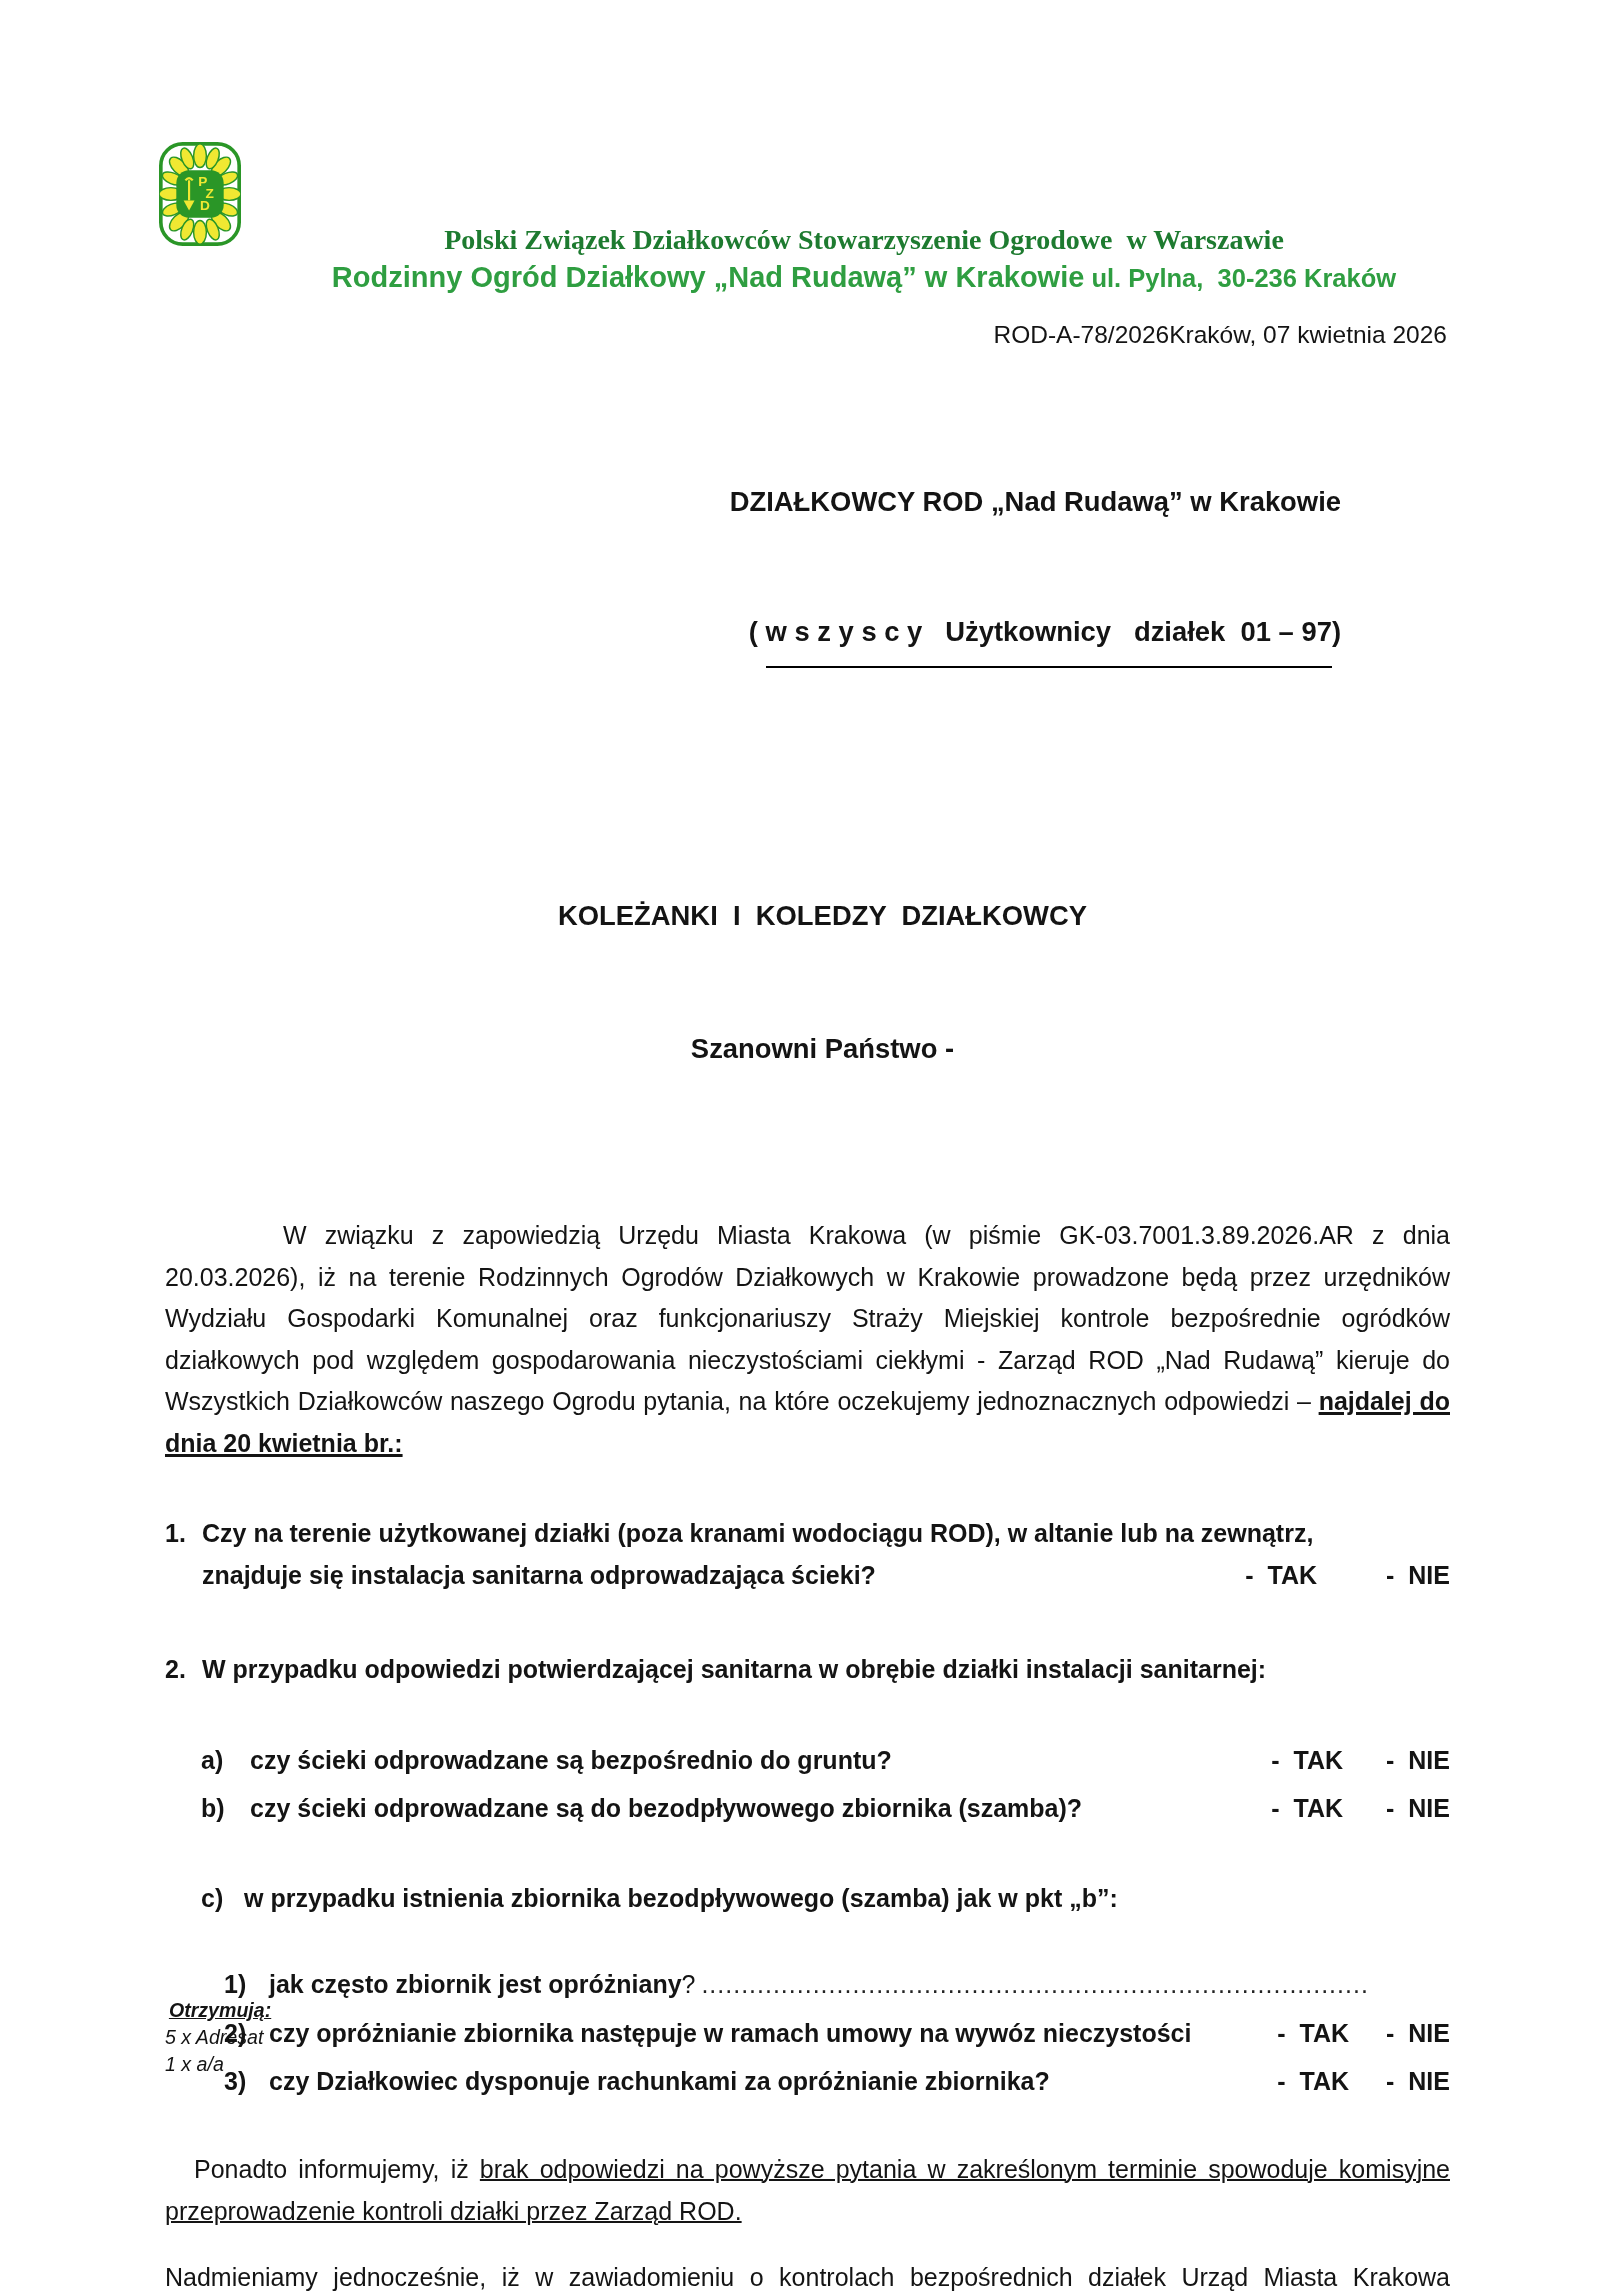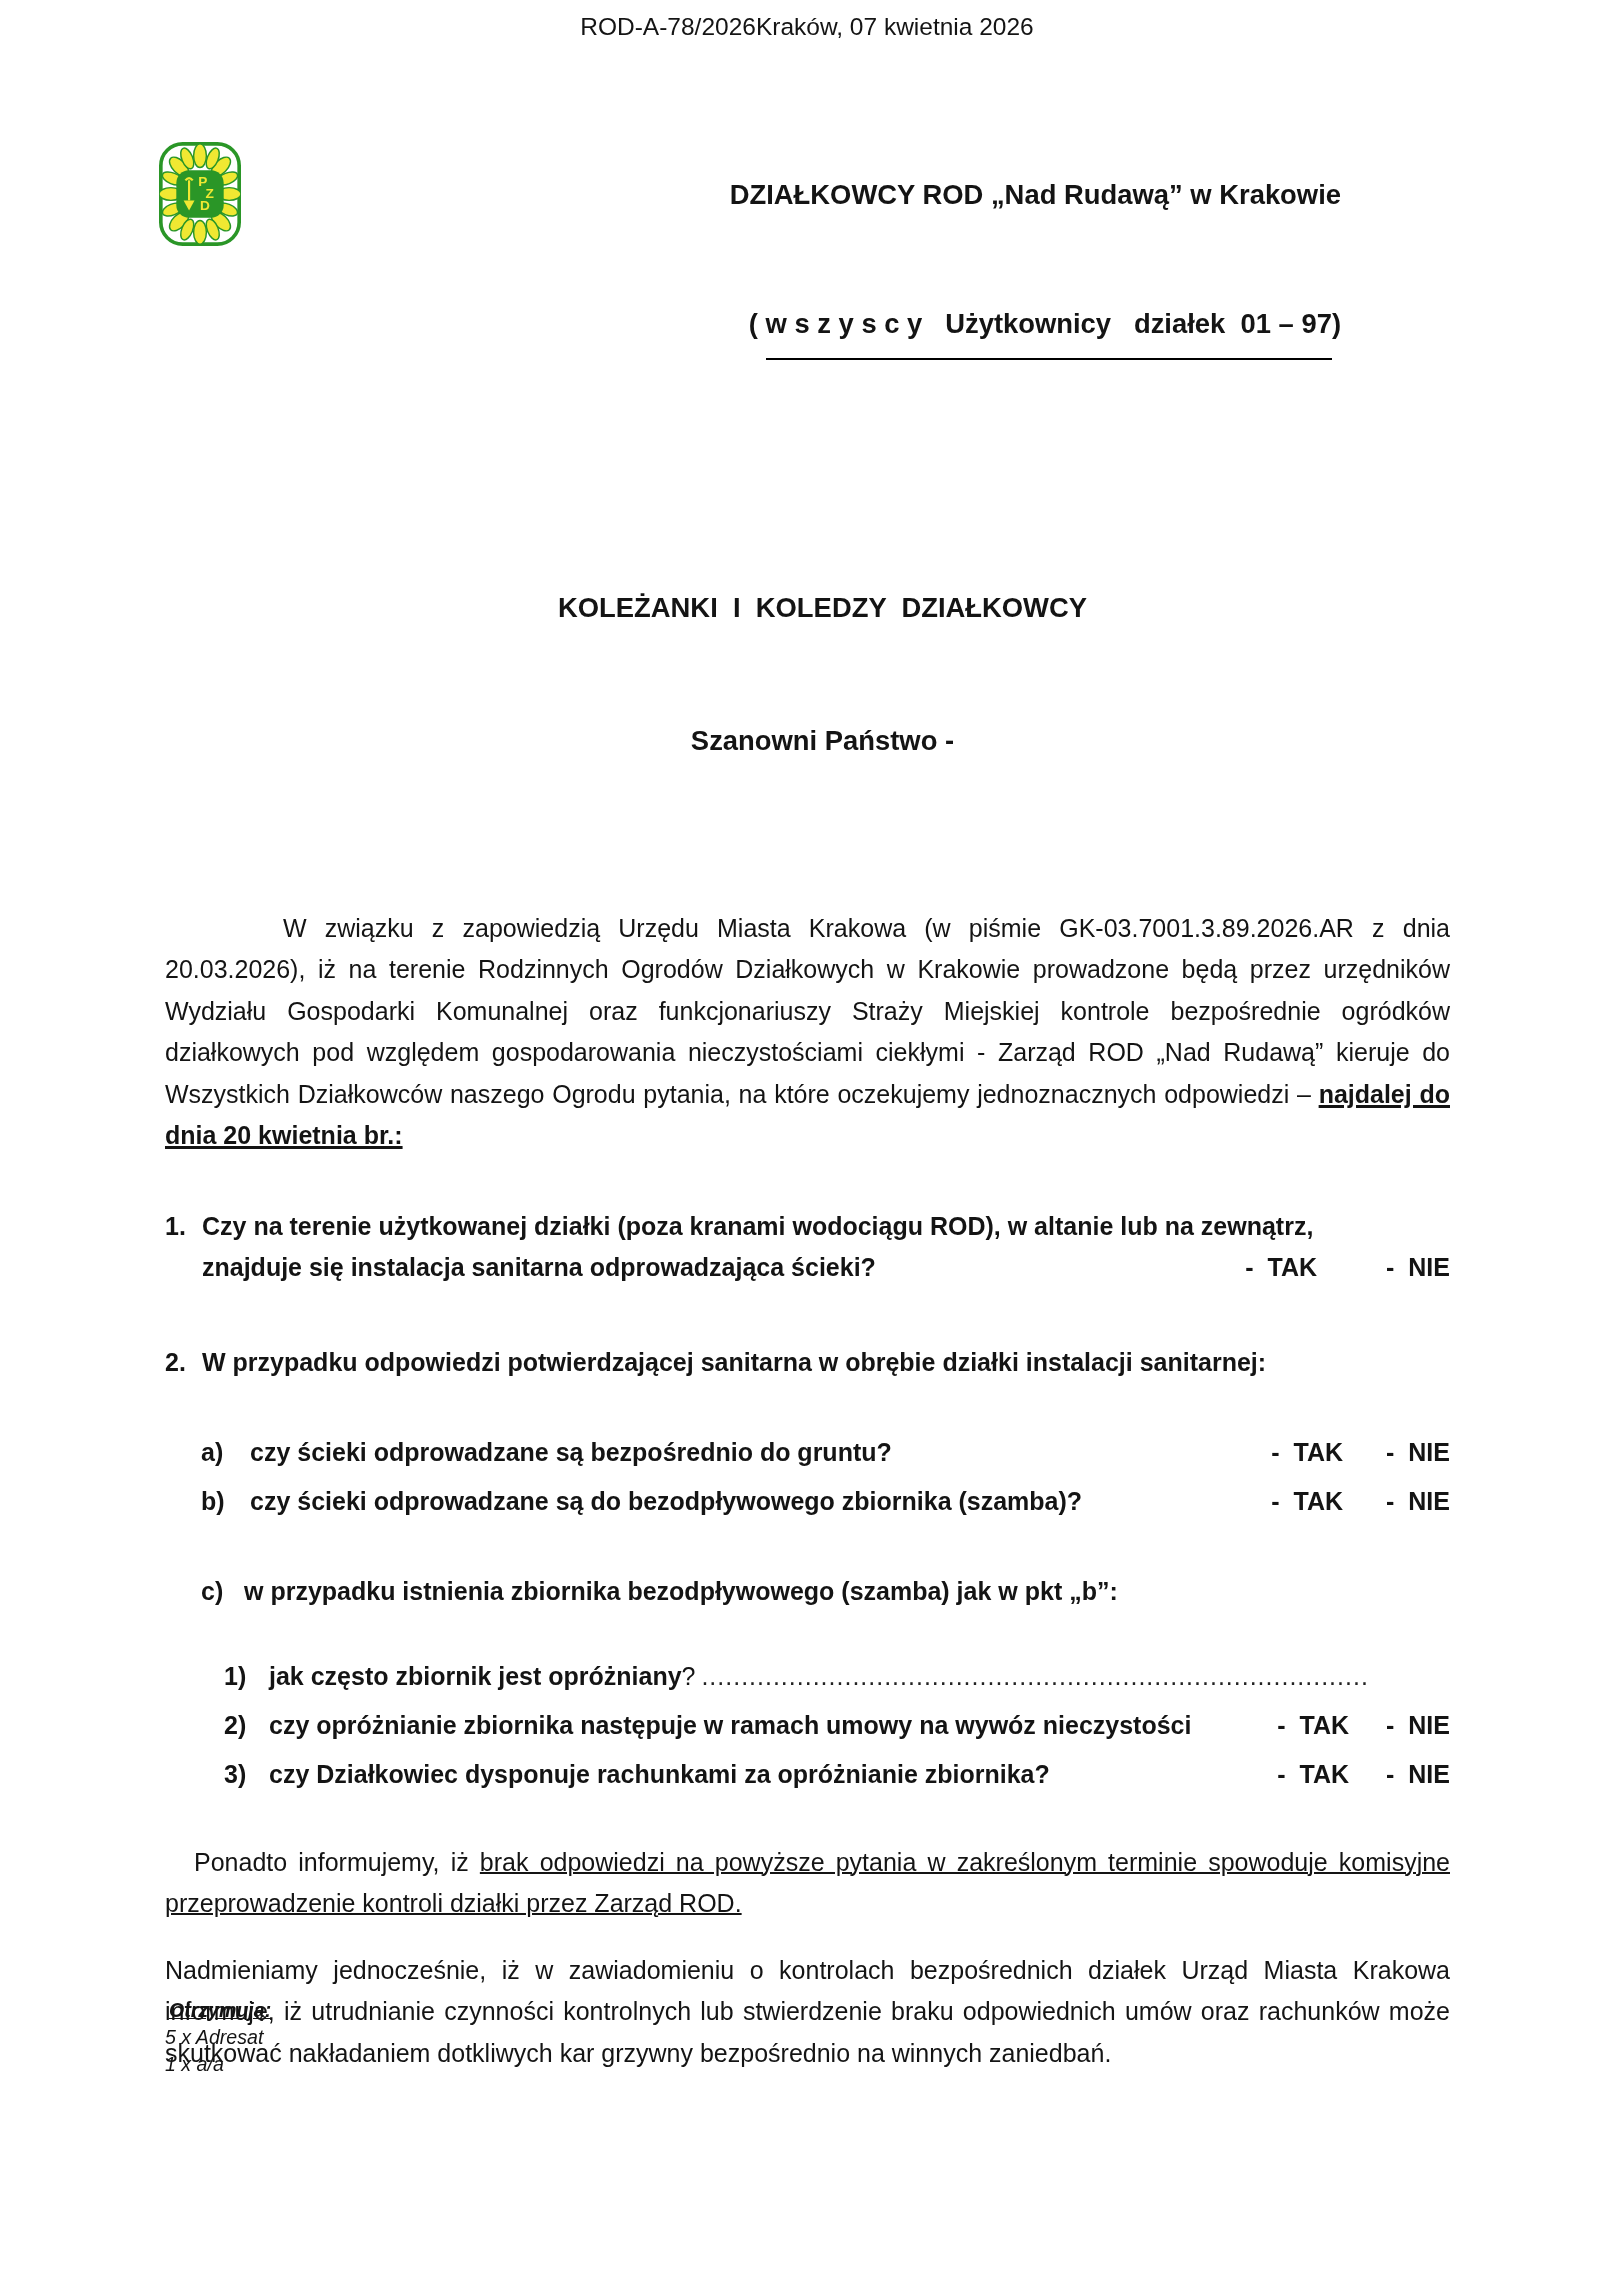--- a/index.html
+++ b/index.html
@@ -18,22 +18,22 @@
   .header-text { padding-top:222px; margin-left:176px; margin-right:69px; text-align:center; }
   .org-line1 {
     font-family:"Liberation Serif", serif;
     font-weight:bold; font-size:28px; line-height:1.3;
     color:#1e7b30; white-space:pre-wrap;
   }
   .org-line2 { font-weight:bold; font-size:29px; line-height:1.35; color:#2f9e41; white-space:pre-wrap; }
   .org-line2 .addr { font-size:25.5px; }
   
   .ref-line {
-    display:flex; justify-content:center;
-    margin:13px 174px 0 167px; font-size:24.5px;
+    display:flex; justify-content:flex-end;
+    margin:23px 174px 0 167px; font-size:24.5px;
   }
   
   .addressee { margin-top:45px; margin-right:280px; text-align:right;
     font-weight:bold; font-size:27.4px; line-height:1.58; white-space:pre-wrap; }
   .addressee .u-span { border-bottom:2.9px solid #000; padding-bottom:19px; }
   
   .salutation { margin-top:65px; text-align:center; font-weight:bold;
     font-size:27.4px; line-height:1.62; white-space:pre-wrap;padding-left:24px; }
   
   .content { margin:0 171px 0 165px; font-size:25px; }
@@ -101,20 +101,24 @@
         </g>
         <g stroke="#f0e832" stroke-width="2.4" fill="none">
           <line x1="33" y1="42" x2="33" y2="64"></line>
           <path d="M27 64 L39 64 L33 75 Z" fill="#f0e832" stroke="none"></path>
           <path d="M29 42 Q33 37 37 42"></path>
         </g>
       </g>
     </svg>
   </div>
 
+  <div class="header-text">
+    <div class="org-line1">Polski Związek Działkowców Stowarzyszenie Ogrodowe  w Warszawie</div>
+    <div class="org-line2"><span>Rodzinny Ogród Działkowy „Nad Rudawą” w Krakowie</span><span class="addr"> ul. Pylna,  30-236 Kraków</span></div>
+  </div>
 
   <div class="ref-line">
     <span>ROD-A-78/2026</span>
     <span>Kraków, 07 kwietnia 2026</span>
   </div>
 
   <div class="addressee">
     <div>DZIAŁKOWCY ROD „Nad Rudawą” w Krakowie</div>
     <div><span>( </span><span class="u-span">w s z y s c y   Użytkownicy   działek  01 – 97</span><span>)</span></div>
   </div>

